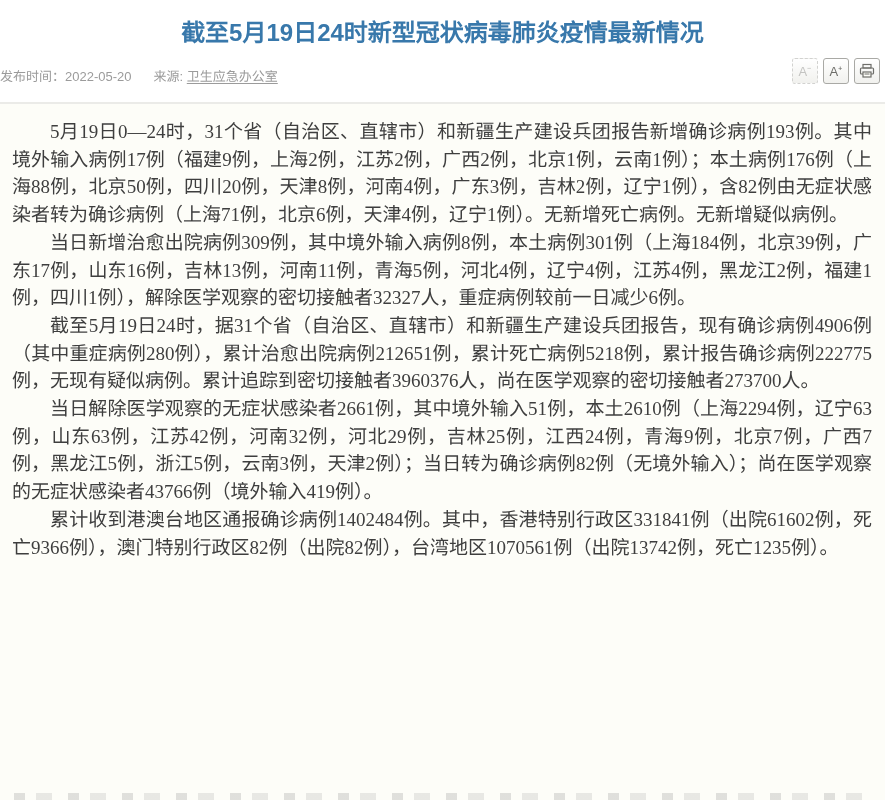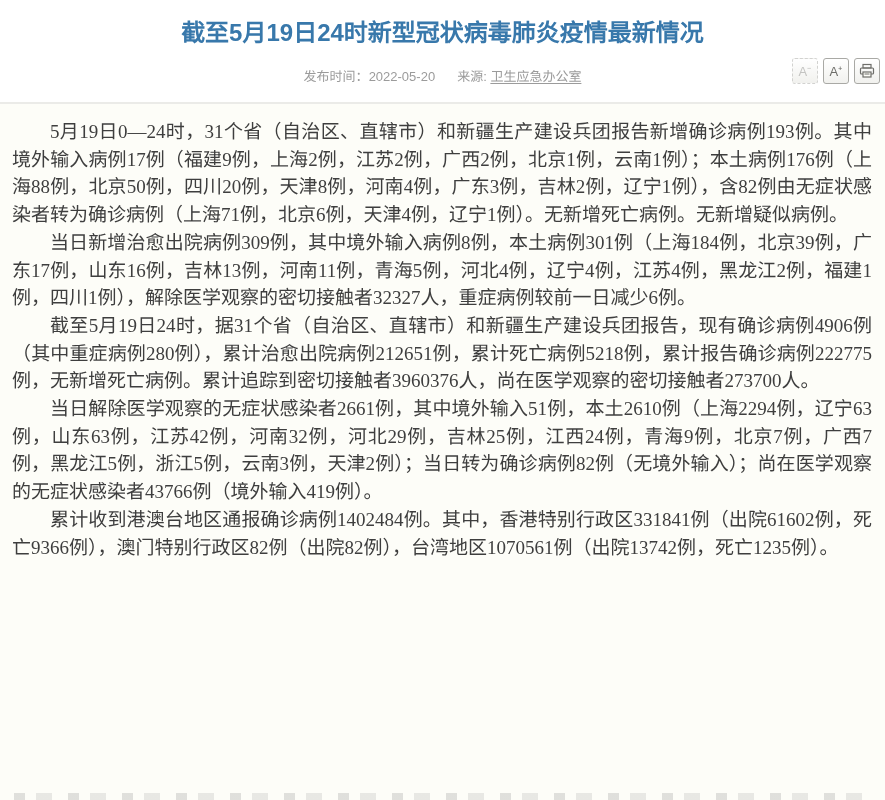--- a/index.html
+++ b/index.html
@@ -8,21 +8,21 @@
     width:885px; height:800px; overflow:hidden; position:relative;
     font-family:"Liberation Sans", sans-serif;
   }
   .header { position:relative; height:102px; background:#ffffff; }
   .page-title {
     text-align:center; padding-top:13px;
     font-family:"Liberation Sans", sans-serif;
     font-size:24px; font-weight:600; color:#3878ab;
   }
   .meta {
-    text-align:center; margin-top:18px;
+    text-align:left; margin-top:18px;
     font-size:13px; color:#9b9b9b;
   }
   .meta .part { display:inline-block; }
   .meta .gap { display:inline-block; width:22px; }
   .meta .src-value { text-decoration:underline; text-underline-offset:2px; cursor:pointer; }
   .toolbar { position:absolute; right:5px; top:58px; display:flex; gap:5px; }
   .tbtn {
     width:26px; height:26px; border-radius:3px;
     background:linear-gradient(#ffffff,#f1f1ee);
     display:flex; align-items:center; justify-content:center;
@@ -71,18 +71,18 @@
       </span>
     </button>
   </div>
 </div>
 
 <div class="divider"></div>
 
 <div class="article">
   <p>5月19日0—24时，31个省（自治区、直辖市）和新疆生产建设兵团报告新增确诊病例193例。其中境外输入病例17例（福建9例，上海2例，江苏2例，广西2例，北京1例，云南1例）；本土病例176例（上海88例，北京50例，四川20例，天津8例，河南4例，广东3例，吉林2例，辽宁1例），含82例由无症状感染者转为确诊病例（上海71例，北京6例，天津4例，辽宁1例）。无新增死亡病例。无新增疑似病例。</p>
   <p>当日新增治愈出院病例309例，其中境外输入病例8例，本土病例301例（上海184例，北京39例，广东17例，山东16例，吉林13例，河南11例，青海5例，河北4例，辽宁4例，江苏4例，黑龙江2例，福建1例，四川1例），解除医学观察的密切接触者32327人，重症病例较前一日减少6例。</p>
-  <p>截至5月19日24时，据31个省（自治区、直辖市）和新疆生产建设兵团报告，现有确诊病例4906例（其中重症病例280例），累计治愈出院病例212651例，累计死亡病例5218例，累计报告确诊病例222775例，无新增死亡病例。累计追踪到密切接触者3960376人，尚在医学观察的密切接触者273700人。</p>
+  <p>截至5月19日24时，据31个省（自治区、直辖市）和新疆生产建设兵团报告，现有确诊病例4906例（其中重症病例280例），累计治愈出院病例212651例，累计死亡病例5218例，累计报告确诊病例222775例，无现有疑似病例。累计追踪到密切接触者3960376人，尚在医学观察的密切接触者273700人。</p>
   <p>当日解除医学观察的无症状感染者2661例，其中境外输入51例，本土2610例（上海2294例，辽宁63例，山东63例，江苏42例，河南32例，河北29例，吉林25例，江西24例，青海9例，北京7例，广西7例，黑龙江5例，浙江5例，云南3例，天津2例）；当日转为确诊病例82例（无境外输入）；尚在医学观察的无症状感染者43766例（境外输入419例）。</p>
   <p>累计收到港澳台地区通报确诊病例1402484例。其中，香港特别行政区331841例（出院61602例，死亡9366例），澳门特别行政区82例（出院82例），台湾地区1070561例（出院13742例，死亡1235例）。</p>
 </div>
 
 <div class="clipped-line"></div>
 
 </body></html>

